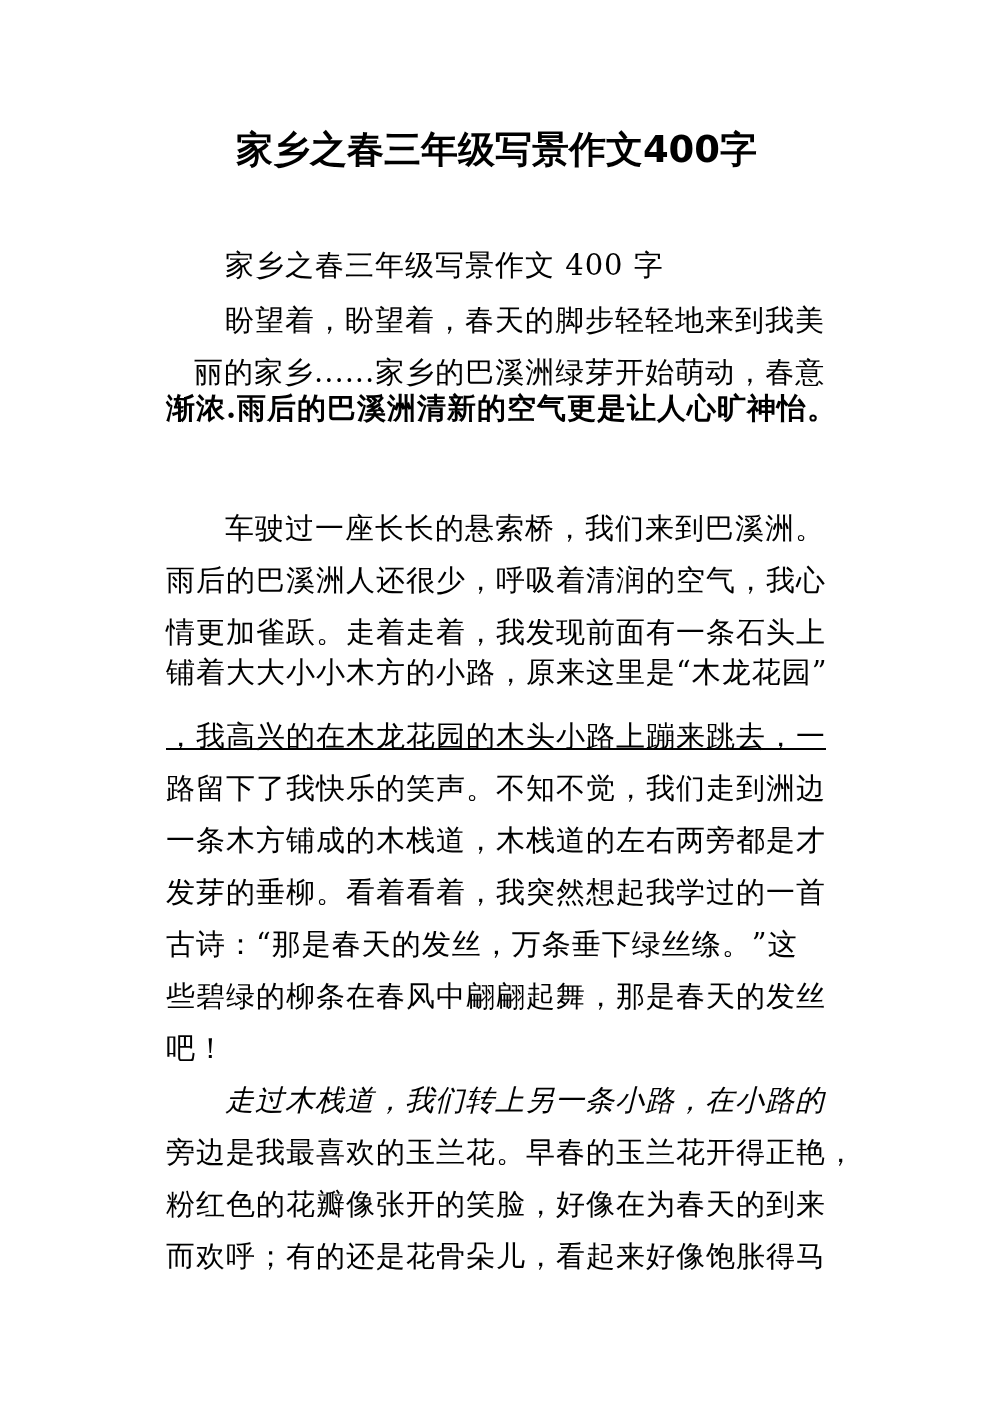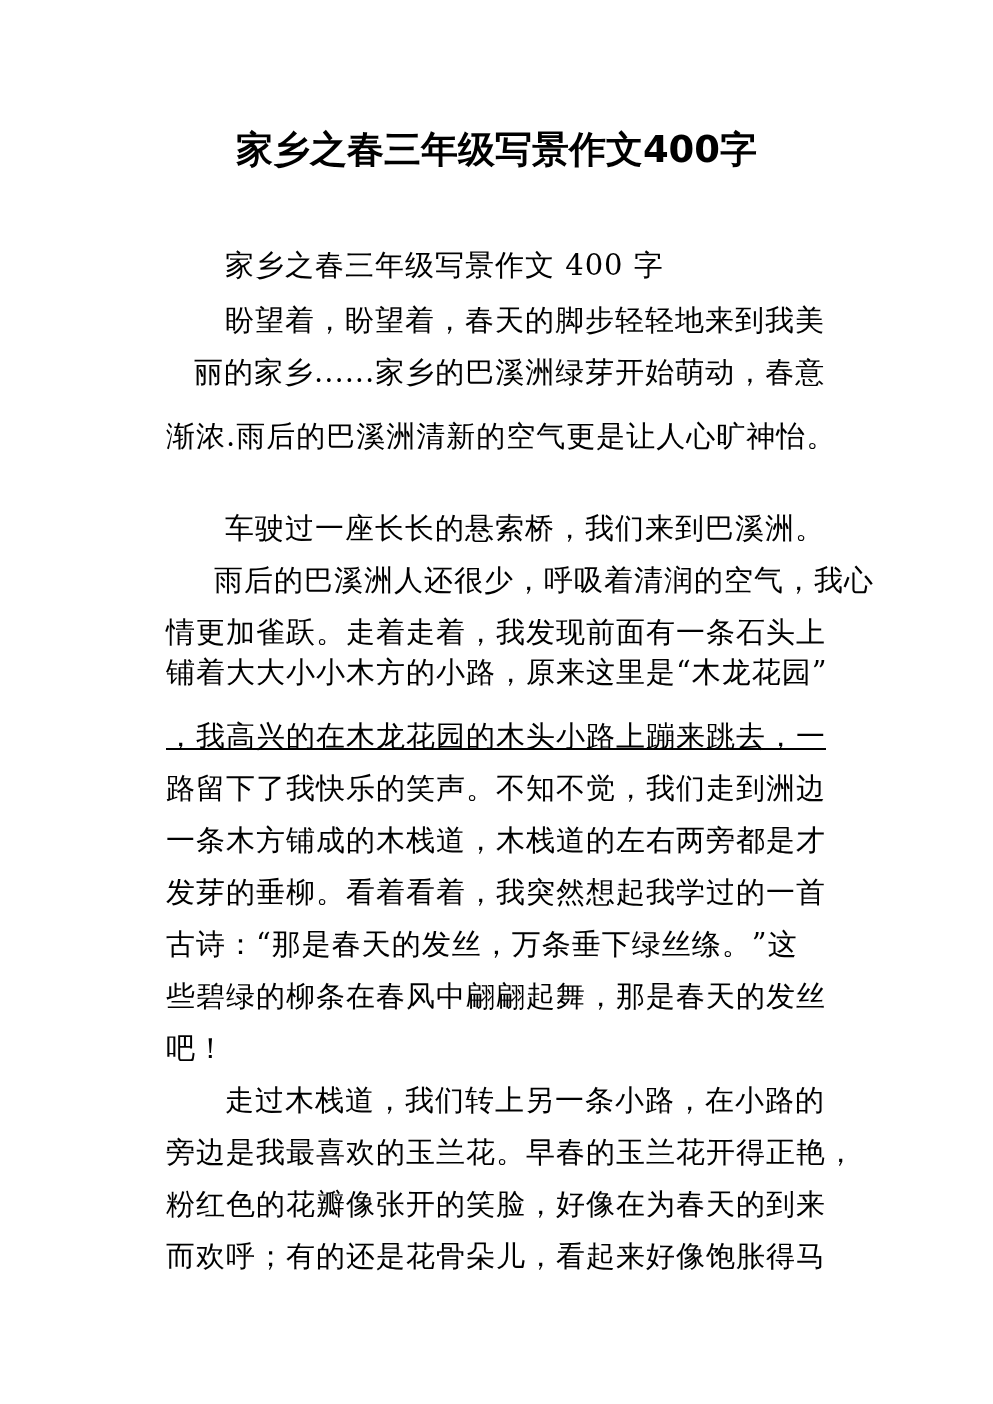--- a/index.html
+++ b/index.html
@@ -51,30 +51,30 @@
 </head>
 <body>
 
 <div class="page">
   <div class="title">家乡之春三年级写景作文400字</div>
 
   <div id="body-lines">
       <div class="line indent" style="top: 222px; margin-top: 23px;">家乡之春三年级写景作文 400 字</div>
       <div class="line indent" style="top: 300px;">盼望着，盼望着，春天的脚步轻轻地来到我美</div>
       <div class="line" style="top: 352px; margin-left: 28px;">丽的家乡......家乡的巴溪洲绿芽开始萌动，春意</div>
-      <div class="line" style="top: 416px;">渐浓.雨后的巴溪洲清新的空气更是让人心旷神怡。</div>
+      <div class="line" style="top: 388px; font-weight: bold;">渐浓.雨后的巴溪洲清新的空气更是让人心旷神怡。</div>
       <div class="line indent" style="top: 508px;">车驶过一座长长的悬索桥，我们来到巴溪洲。</div>
-      <div class="line" style="top: 560px; margin-left: 48px;">雨后的巴溪洲人还很少，呼吸着清润的空气，我心</div>
+      <div class="line" style="top: 560px;">雨后的巴溪洲人还很少，呼吸着清润的空气，我心</div>
       <div class="line" style="top: 612px;">情更加雀跃。走着走着，我发现前面有一条石头上</div>
       <div class="line" style="top: 652px;">铺着大大小小木方的小路，原来这里是“木龙花园”</div>
       <div class="line" style="top: 716px; text-decoration: underline;">，我高兴的在木龙花园的木头小路上蹦来跳去，一</div>
       <div class="line" style="top: 768px;">路留下了我快乐的笑声。不知不觉，我们走到洲边</div>
       <div class="line" style="top: 820px;">一条木方铺成的木栈道，木栈道的左右两旁都是才</div>
       <div class="line" style="top: 872px;">发芽的垂柳。看着看着，我突然想起我学过的一首</div>
       <div class="line" style="top: 924px;">古诗：“那是春天的发丝，万条垂下绿丝绦。”这</div>
       <div class="line" style="top: 976px;">些碧绿的柳条在春风中翩翩起舞，那是春天的发丝</div>
       <div class="line" style="top: 1028px;">吧！</div>
-      <div class="line indent" style="top: 1080px;">走过木栈道，我们转上另一条小路，在小路的</div>
+      <div class="line indent" style="top: 1080px; font-style: italic;">走过木栈道，我们转上另一条小路，在小路的</div>
       <div class="line" style="top: 1132px;">旁边是我最喜欢的玉兰花。早春的玉兰花开得正艳，</div>
       <div class="line" style="top: 1184px;">粉红色的花瓣像张开的笑脸，好像在为春天的到来</div>
       <div class="line" style="top: 1236px;">而欢呼；有的还是花骨朵儿，看起来好像饱胀得马</div>
     </div>
 </div>
 
 </body></html>

